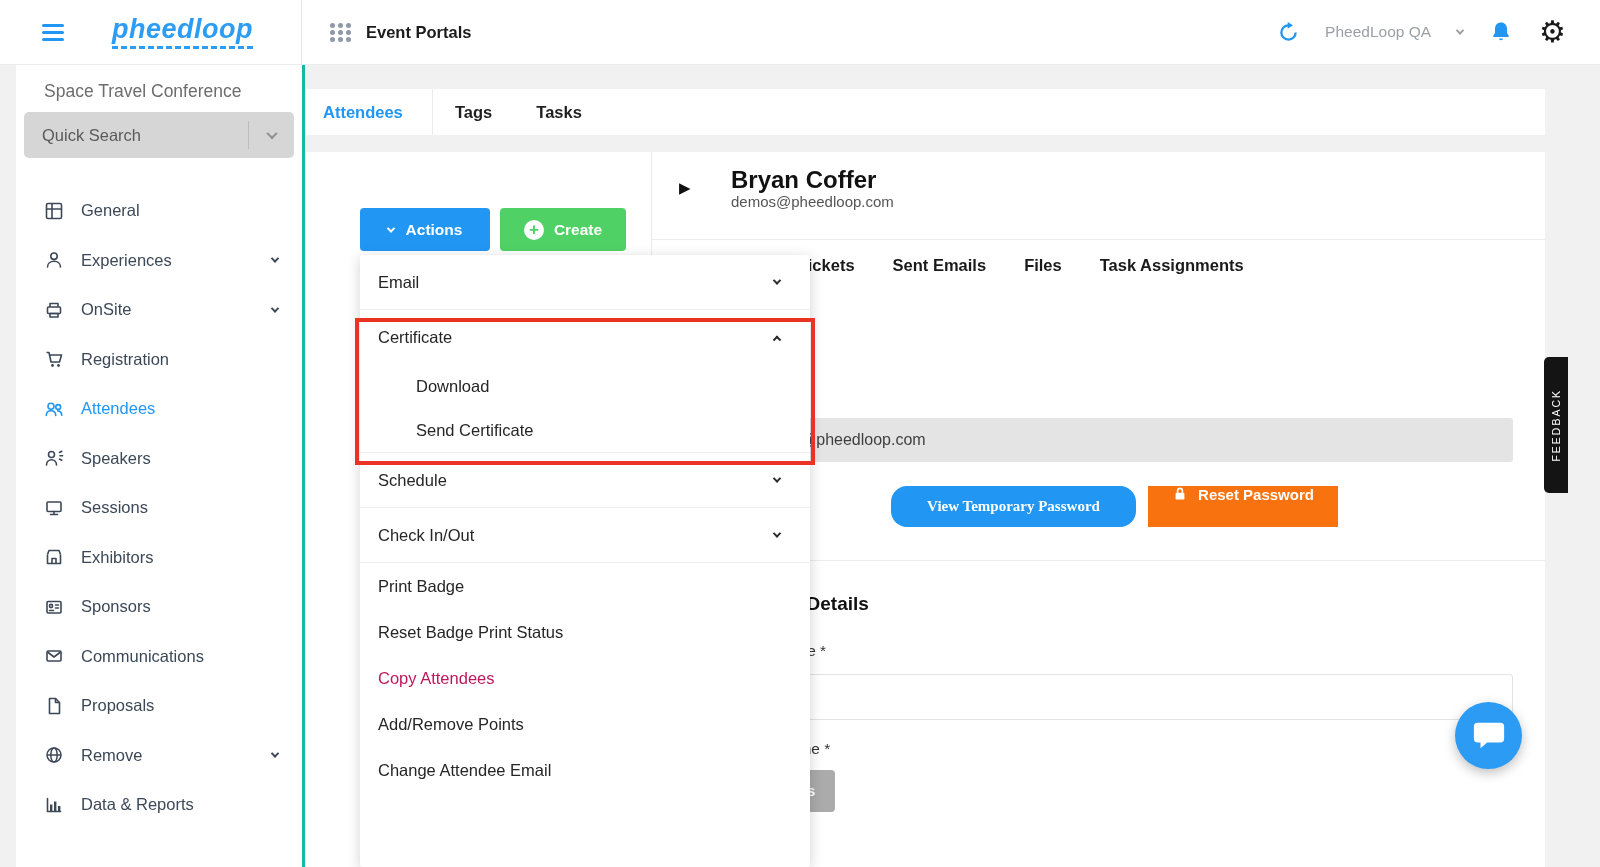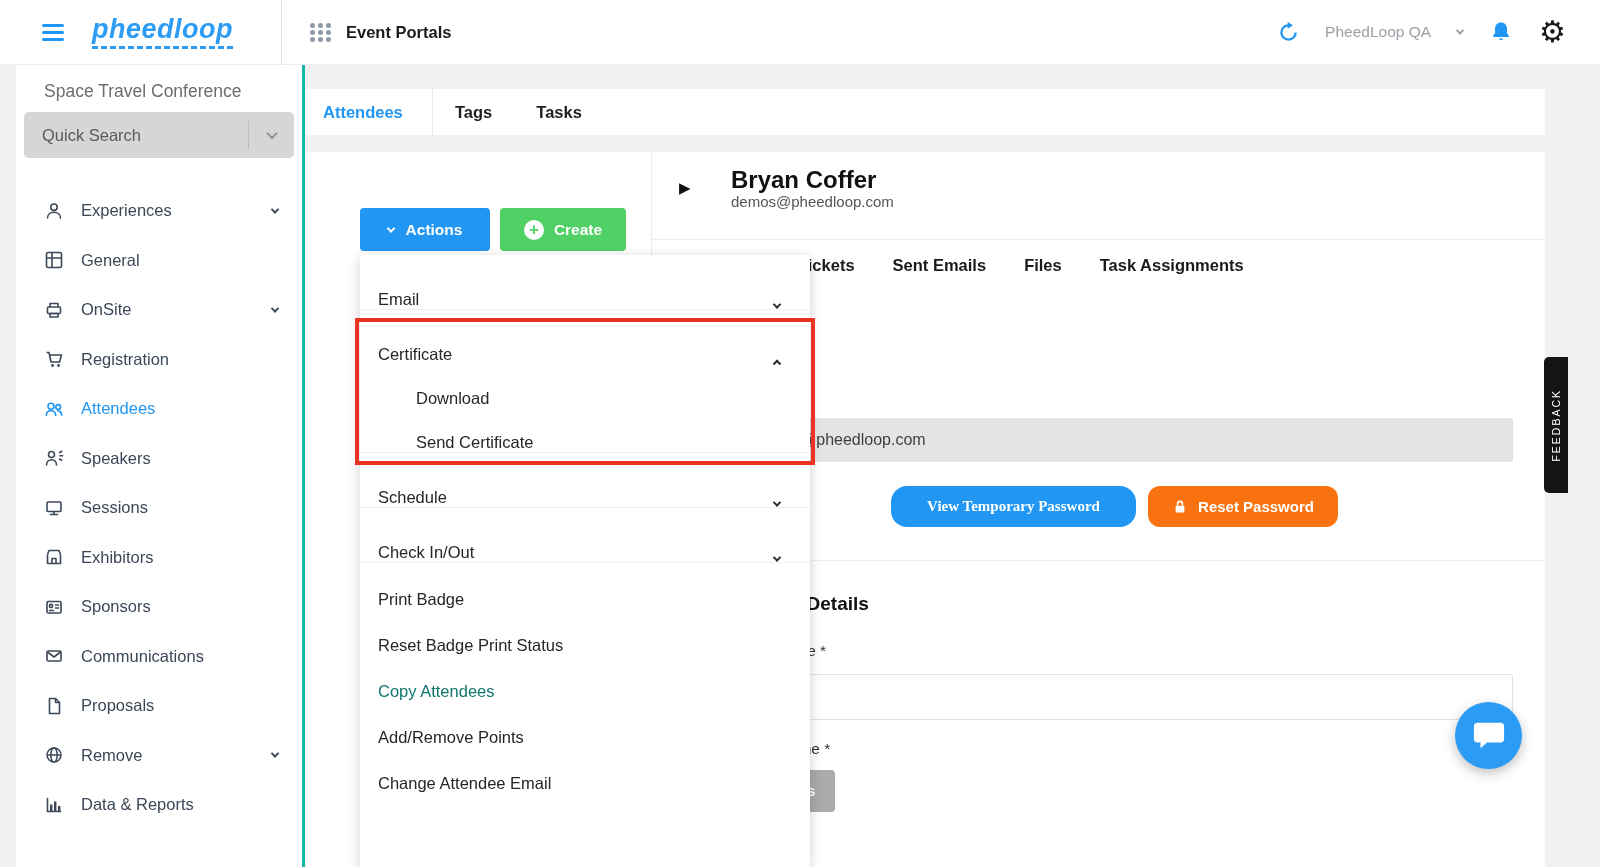--- a/index.html
+++ b/index.html
@@ -8,21 +8,21 @@
 
   
   .chev{display:inline-block;width:8px;height:8px;border-right:2px solid currentColor;border-bottom:2px solid currentColor;transform:rotate(45deg) translate(-1px,-1px)}
   .chev.up{transform:rotate(-135deg) translate(-2px,-2px)}
   .chev.sm{width:6px;height:6px}
 
   
   .header{position:absolute;left:0;top:0;width:1600px;height:65px;background:#fff;border-bottom:1px solid #ececec;display:flex;align-items:center;z-index:20}
   .hamburger{width:26px;margin-left:42px;cursor:pointer;display:flex;flex-direction:column;gap:4px}
   .hamburger span{display:block;width:22px;height:3px;border-radius:2px;background:#2196f3}
-  .logo{margin-left:24px;cursor:pointer}
+  .logo{margin-left:44px;cursor:pointer}
   .logo .logo-text{font-style:italic;font-weight:700;font-size:27px;color:#2d9cf4;letter-spacing:.5px;line-height:1}
   .logo .logo-underline{border-top:3px dashed #2d9cf4;margin-top:3px}
   .header-left-sep{width:1px;height:65px;background:#e4e4e4;margin-left:48px}
   .waffle{margin-left:28px;cursor:pointer;display:grid;grid-template-columns:repeat(3,6px);grid-gap:2px}
   .waffle i{width:5px;height:5px;border-radius:50%;background:#8e99a9}
   .page-title{margin-left:14px;font-size:16.5px;font-weight:700;color:#1b1b1b}
   .header-right{margin-left:auto;display:flex;align-items:center;margin-right:34px;gap:26px}
   .refresh-btn{cursor:pointer;display:flex}
   .workspace{display:flex;align-items:center;gap:26px;color:#9aa0a6;font-size:15.5px;cursor:pointer}
   .workspace .chev{color:#9aa0a6}
@@ -56,36 +56,36 @@
   .att-header{position:absolute;left:345px;top:0;right:0;height:88px;border-bottom:1px solid #ededed}
   .expander{position:absolute;left:28px;top:27px;font-size:15px;color:#111;cursor:pointer}
   .att-name{position:absolute;left:80px;top:14px;font-size:24px;font-weight:700;color:#111}
   .att-email{position:absolute;left:80px;top:41px;font-size:15px;color:#555}
 
   .detail-tabs{position:absolute;left:492px;top:104px;display:flex;gap:38px;font-size:16.5px;font-weight:700;color:#1a1a1a}
   .detail-tab{cursor:pointer;white-space:nowrap}
 
   .email-display{position:absolute;left:362px;top:266px;width:845px;height:44px;background:#e4e4e4;border-radius:3px;font-size:16px;color:#3f3f3f;line-height:44px;padding-left:84px;white-space:nowrap;overflow:hidden}
   .view-pwd-btn{position:absolute;left:585px;top:334px;width:245px;height:41px;background:#2196f3;border:none;border-radius:16px;color:#fff;font-size:15px;font-weight:700;font-family:Liberation Serif, serif;cursor:pointer}
-  .reset-pwd-btn{position:absolute;left:842px;top:334px;width:190px;height:41px;background:#f8730f;border:none;border-radius:12px;color:#fff;font-size:15px;font-weight:700;font-family:inherit;display:flex;align-items:center;justify-content:center;gap:10px;cursor:pointer}
+  .reset-pwd-btn{position:absolute;left:842px;top:334px;width:190px;height:41px;background:#f8730f;border:none;border-radius:0;color:#fff;font-size:15px;font-weight:700;font-family:inherit;display:flex;align-items:flex-start;justify-content:center;gap:10px;cursor:pointer}
   .hsep{position:absolute;left:345px;right:0;top:408px;height:1px;background:#ededed}
   .details-heading{position:absolute;left:414px;top:441px;font-size:19px;font-weight:700;color:#111;white-space:nowrap}
   .field-label{position:absolute;font-size:15.5px;color:#333;white-space:nowrap}
   .field-label.f1{left:434px;top:490px}
   .field-label.f2{left:439px;top:588px}
   .text-input{position:absolute;left:362px;top:522px;width:845px;height:46px;border:1px solid #e3e3e3;border-radius:3px;background:#fff;font-family:inherit;font-size:16px;padding:0 14px}
   .save-btn{position:absolute;left:384px;top:618px;width:145px;height:42px;background:#ababab;border:none;border-radius:4px;color:#fff;font-size:15.5px;font-weight:700;font-family:inherit;cursor:pointer;white-space:nowrap}
 
   
   .dropdown{position:absolute;left:360px;top:255px;width:450px;height:612px;background:#fff;border-radius:3px;box-shadow:0 3px 14px rgba(0,0,0,.18);z-index:40;overflow:hidden}
-  .menu-row{display:flex;align-items:flex-end;font-size:16.5px;color:#262626;padding-left:18px;cursor:pointer}
+  .menu-row{display:flex;align-items:center;font-size:16.5px;color:#262626;padding-left:18px;cursor:pointer}
   .menu-row.group{justify-content:space-between;padding-right:30px;height:54px}
   .menu-row.plain{height:46px}
   .menu-row.child{padding-left:56px;height:44px}
-  .menu-row.disabled{color:#0f766e;cursor:default}
+  .menu-row.disabled{color:#be185d;cursor:default}
   .menu-row .chev{color:#2b2b2b}
   .menu-sep{height:1px;background:#efefef}
 
   .highlight-rect{position:absolute;left:355px;top:318px;width:460px;height:147px;border:4px solid #ea3323;z-index:45;pointer-events:none}
 
   
   .chat-launcher{position:absolute;left:1455px;top:702px;width:67px;height:67px;border-radius:50%;background:#2b9bf4;border:none;display:flex;align-items:center;justify-content:center;box-shadow:0 4px 12px rgba(0,0,0,.25);cursor:pointer;z-index:50}
   .feedback-tab{position:absolute;left:1544px;top:357px;width:24px;height:136px;background:#141414;border-radius:5px 0 0 5px;color:#fff;display:flex;align-items:center;justify-content:center;z-index:50;cursor:pointer}
   .feedback-tab span{writing-mode:vertical-rl;transform:rotate(180deg);font-size:10.5px;letter-spacing:2px}
 </style>
@@ -141,37 +141,37 @@
   <div class="quick-search">
     <div class="qs-text">Quick Search</div>
     <div class="qs-drop">
         <span class="chev"></span>
       </div>
   </div>
   <div class="nav">
 
     <div class="nav-item">
       <svg class="si" viewBox="0 0 20 20">
+          <g fill="none" stroke="currentColor" stroke-width="1.6" stroke-linejoin="round">
+            <rect x="2.5" y="2.5" width="15" height="15" rx="1.5"></rect>
+            <path d="M2.5 8h15M8 2.5v15"></path>
+          </g>
+        </svg>
+      <span>General</span>
+    </div>
+
+    <div class="nav-item">
+      <svg class="si" viewBox="0 0 20 20">
           <g fill="none" stroke="currentColor" stroke-width="1.6" stroke-linecap="round">
             <circle cx="10" cy="6.2" r="3.2"></circle>
             <path d="M3.5 17c0-3.6 2.9-5.8 6.5-5.8s6.5 2.2 6.5 5.8"></path>
           </g>
         </svg>
       <span>Experiences</span>
       <span class="nav-chev chev sm"></span>
-    </div>
-
-    <div class="nav-item">
-      <svg class="si" viewBox="0 0 20 20">
-          <g fill="none" stroke="currentColor" stroke-width="1.6" stroke-linejoin="round">
-            <rect x="2.5" y="2.5" width="15" height="15" rx="1.5"></rect>
-            <path d="M2.5 8h15M8 2.5v15"></path>
-          </g>
-        </svg>
-      <span>General</span>
     </div>
 
     <div class="nav-item">
       <svg class="si" viewBox="0 0 20 20">
           <g fill="none" stroke="currentColor" stroke-width="1.6" stroke-linejoin="round">
             <path d="M6 7V3.5h8V7"></path>
             <rect x="3.5" y="7" width="13" height="6.5" rx="1"></rect>
             <path d="M6 13.5h8v3.5H6z"></path>
           </g>
         </svg>

